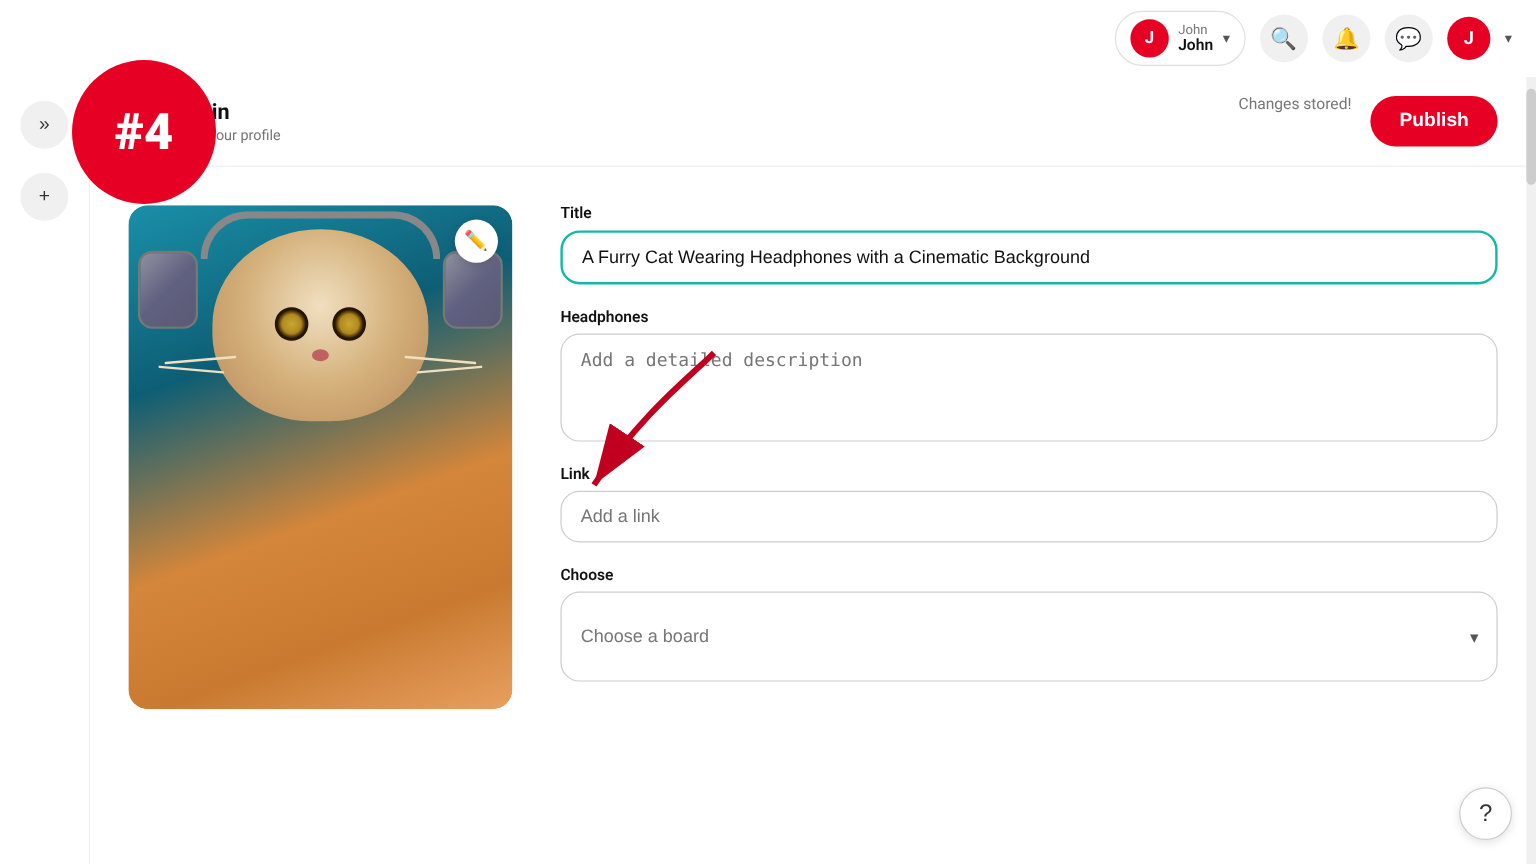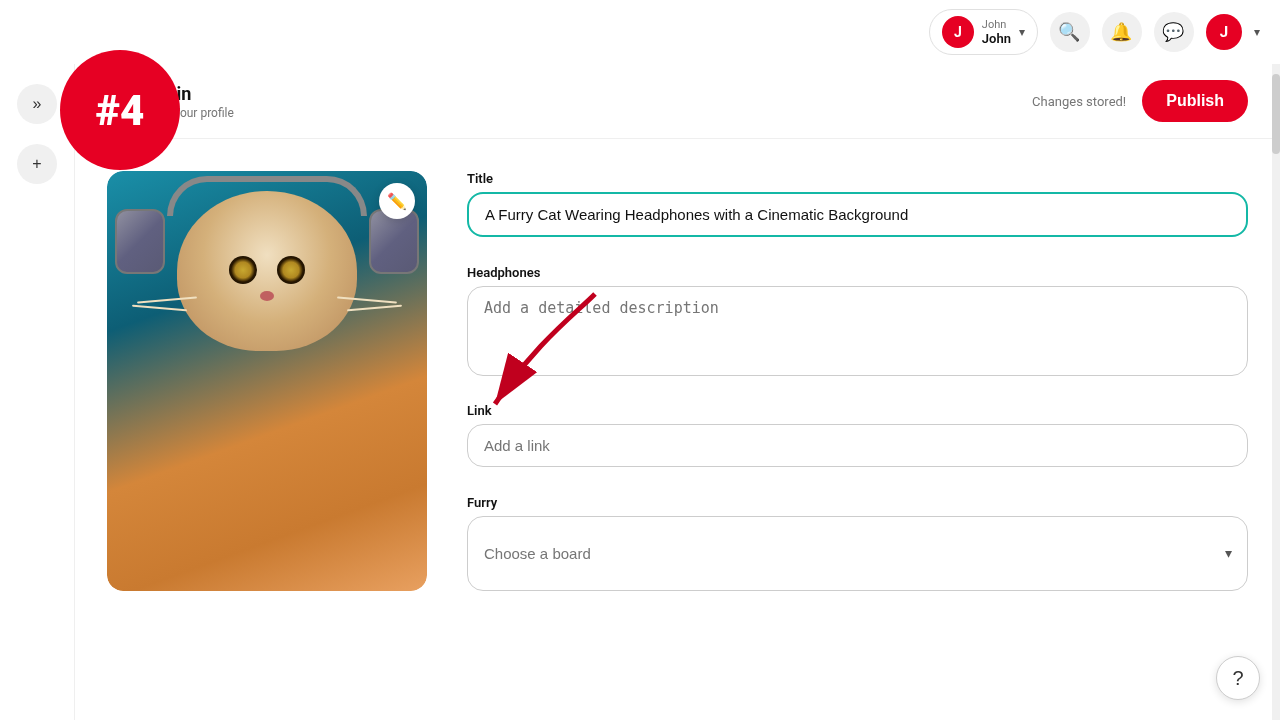--- a/index.html
+++ b/index.html
@@ -103,21 +103,21 @@
       align-items: center;
       justify-content: space-between;
       padding: 16px 32px;
       border-bottom: 1px solid #efefef;
     }
     .create-pin-title-block { display: flex; flex-direction: column; }
     .create-pin-title { font-size: 18px; font-weight: 700; color: #111; }
     .create-pin-subtitle { font-size: 12px; color: #767676; margin-top: 2px; }
 
     .header-right {
-      display: flex; align-items: center; gap: 16px;
+      display: flex; gap: 16px;
     }
     .changes-stored {
       font-size: 13px; color: #767676;
     }
     .publish-btn {
       background: #e60023;
       color: #fff;
       border: none;
       border-radius: 24px;
       padding: 12px 24px;
@@ -226,21 +226,20 @@
       font-size: 16px;
       box-shadow: 0 2px 8px rgba(0,0,0,0.15);
     }
 
     
     .pin-form {
       flex: 1;
       display: flex;
       flex-direction: column;
       gap: 20px;
-      justify-content: space-between;
     }
 
     .form-group { display: flex; flex-direction: column; gap: 6px; }
     .form-label {
       font-size: 13px;
       font-weight: 600;
       color: #111;
     }
     .form-input {
       width: 100%;
@@ -456,21 +455,21 @@
         <label class="form-label">Headphones</label>
         <textarea class="form-textarea" placeholder="Add a detailed description" style=""></textarea>
       </div>
 
       <div class="form-group">
         <label class="form-label">Link</label>
         <input type="text" class="form-input" placeholder="Add a link" style="">
       </div>
 
       <div class="form-group">
-        <label class="form-label">Furry</label>
+        <label class="form-label">Choose</label>
         <div class="form-select-wrapper">
           <select class="form-select">
             <option value="">Choose a board</option>
           </select>
           <span class="select-chevron">▾</span>
         </div>
       </div>
     </div>
   </div>
 </main>

